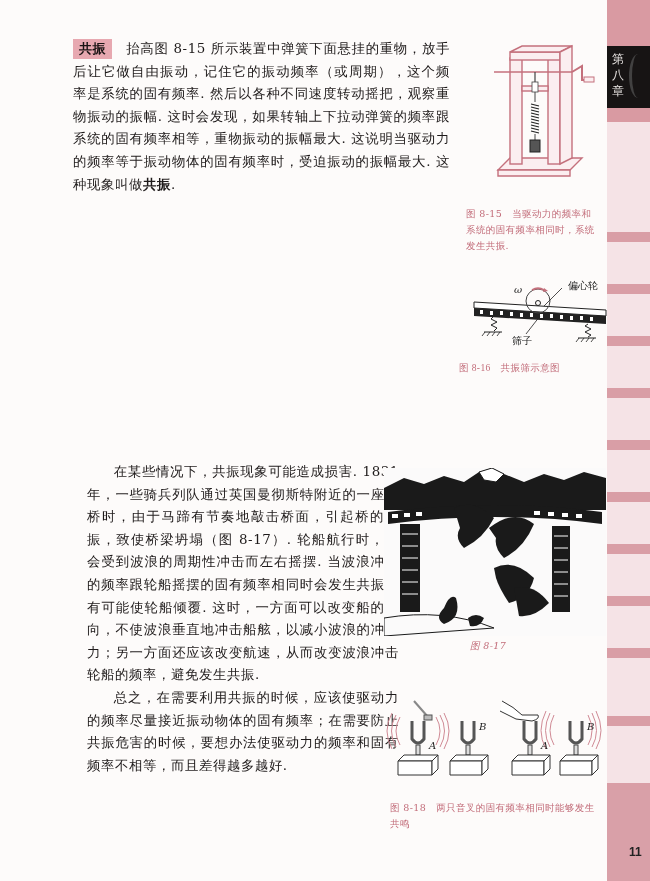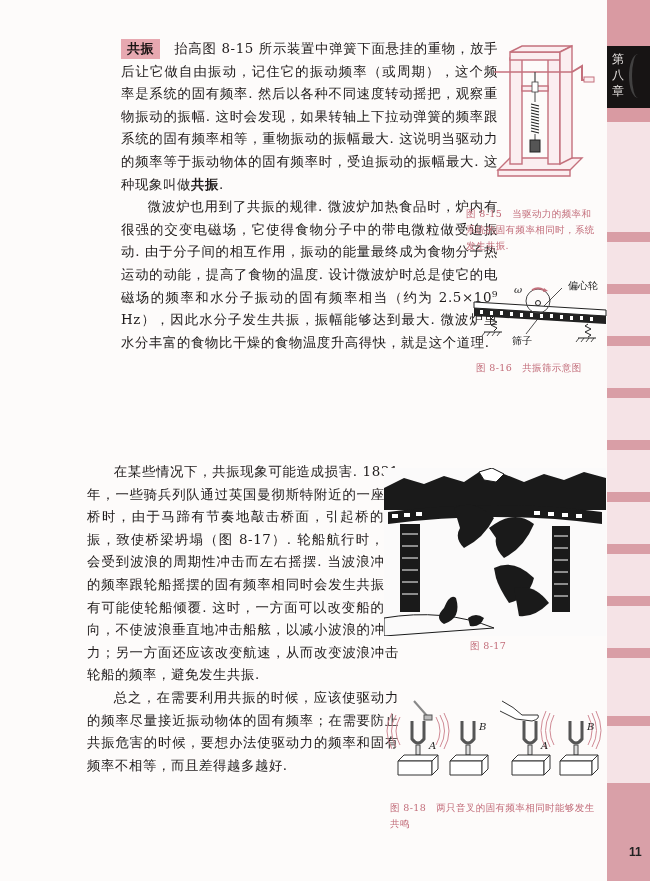--- a/index.html
+++ b/index.html
@@ -82,25 +82,24 @@
   </div>
   <div class="chapter-band"></div>
   <div class="chapter-tab">
     <span>第</span>
     <span>八</span>
     <span>章</span>
     <div class="chapter-swirl"></div>
   </div>
   <div class="page-num">11</div>
 
-  <div class="body-text" style="top:38px; left:73px;margin-left:48px;">
+  <div class="body-text" style="top:38px; left:73px;">
     <p class="no-indent">
       <span class="tag">共振</span><span>抬高图 8-15 所示装置中弹簧下面悬挂的重物，放手后让它做自由振动，记住它的振动频率（或周期），这个频率是系统的固有频率. 然后以各种不同速度转动摇把，观察重物振动的振幅. 这时会发现，如果转轴上下拉动弹簧的频率跟系统的固有频率相等，重物振动的振幅最大. 这说明当驱动力的频率等于振动物体的固有频率时，受迫振动的振幅最大. 这种现象叫做</span><span class="bold">共振</span><span>.</span>
     </p>
-    <p>微波炉也用到了共振的规律. 微波炉加热食品时，炉内有很强的交变电磁场，它使得食物分子中的带电微粒做受迫振动. 由于分子间的相互作用，振动的能量最终成为食物分子热运动的动能，提高了食物的温度. 设计微波炉时总是使它的电磁场的频率和水分子振动的固有频率相当（约为 2.5×10⁹ Hz），因此水分子发生共振，振幅能够达到最大. 微波炉里水分丰富的食物比干燥的食物温度升高得快，就是这个道理.</p>
   </div>
 
   <div class="body-text col-narrow" style="top:461px; left:73px;">
     <p>在某些情况下，共振现象可能造成损害. 1831 年，一些骑兵列队通过英国曼彻斯特附近的一座便桥时，由于马蹄有节奏地敲击桥面，引起桥的共振，致使桥梁坍塌（图 8-17）. 轮船航行时，也会受到波浪的周期性冲击而左右摇摆. 当波浪冲击的频率跟轮船摇摆的固有频率相同时会发生共振，有可能使轮船倾覆. 这时，一方面可以改变船的航向，不使波浪垂直地冲击船舷，以减小波浪的冲击力；另一方面还应该改变航速，从而改变波浪冲击轮船的频率，避免发生共振.</p>
     <p>总之，在需要利用共振的时候，应该使驱动力的频率尽量接近振动物体的固有频率；在需要防止共振危害的时候，要想办法使驱动力的频率和固有频率不相等，而且差得越多越好.</p>
   </div>
 
 
   <div class="figure" style="left:490px; top:40px; width:110px; height:150px;">
     <svg width="110" height="150" viewBox="0 0 110 150">
@@ -176,21 +175,21 @@
           <line x1="109" y1="56" x2="106" y2="60"></line>
           <line x1="114" y1="56" x2="111" y2="60"></line>
           <line x1="119" y1="56" x2="116" y2="60"></line>
           <line x1="124" y1="56" x2="121" y2="60"></line>
         </g>
     </svg>
     <span class="label" style="left:98px; top:-3px;">偏心轮</span>
     <span class="label" style="left:44px; top:2px; font-style:italic; font-family:'DejaVu Serif', serif;">ω</span>
     <span class="label" style="left:42px; top:52px;">筛子</span>
   </div>
-  <div class="caption" style="left:476px; top:360px;">图 8-16　共振筛示意图</div>
+  <div class="caption" style="left:459px; top:360px;font-family:Liberation Serif, serif;">图 8-16　共振筛示意图</div>
 
   <div class="figure" style="left:384px; top:468px; width:222px; height:168px;">
     <svg width="222" height="168" viewBox="0 0 222 168">
       <rect width="222" height="168" fill="#fbfafa"></rect>
       <path d="M0,20 L20,10 L40,16 L60,8 L80,14 L95,4 L108,0 L120,6 L140,14 L160,6 L180,12 L200,4 L222,10 L222,42 L0,42 Z" fill="#1a1a1a"></path>
       <path d="M95,4 L108,0 L120,6 L112,14 L100,12 Z" fill="#fff" stroke="#1a1a1a"></path>
       <path d="M4,44 Q110,30 218,44 L218,56 Q110,42 4,56 Z" fill="#1a1a1a"></path>
       <g fill="#fff">
         <rect x="8" y="46" width="6" height="4"></rect>
           <rect x="20" y="45" width="6" height="4"></rect>
@@ -220,21 +219,21 @@
       </g>
       <path d="M70,40 Q90,30 110,50 Q100,70 80,80 Q70,70 76,60 Z" fill="#1a1a1a"></path>
       <path d="M105,60 Q130,40 150,56 Q140,80 120,90 Q110,80 112,70 Z" fill="#1a1a1a"></path>
       <path d="M110,100 Q130,90 150,110 Q145,130 125,135 Q115,120 112,110 Z" fill="#1a1a1a"></path>
       <path d="M130,120 Q150,115 165,135 Q150,150 135,148 Z" fill="#1a1a1a"></path>
       <path d="M60,140 Q66,125 72,130 Q78,150 60,156 Q50,150 60,140 Z" fill="#1a1a1a"></path>
       <path d="M84,150 Q92,144 100,150 Q96,160 86,158 Z" fill="#1a1a1a"></path>
       <path d="M0,150 Q60,140 110,160 L0,168 Z" fill="none" stroke="#1a1a1a" stroke-width="1"></path>
     </svg>
   </div>
-  <div class="caption" style="left:470px; top:638px;">图 8-17</div>
+  <div class="caption" style="left:470px; top:638px;font-style:italic;">图 8-17</div>
 
   <div class="figure" style="left:384px; top:695px; width:222px; height:90px;">
     <svg width="222" height="90" viewBox="0 0 222 90">
       <g fill="none" stroke="#d08a95" stroke-width="1">
         <path d="M16,22 Q8,36 16,50"></path>
           <path d="M12,20 Q3,36 12,52"></path>
           <path d="M8,18 Q-2,36 8,54"></path>
         <path d="M52,22 Q60,36 52,50"></path>
           <path d="M56,20 Q65,36 56,52"></path>
           <path d="M60,18 Q70,36 60,54"></path>

